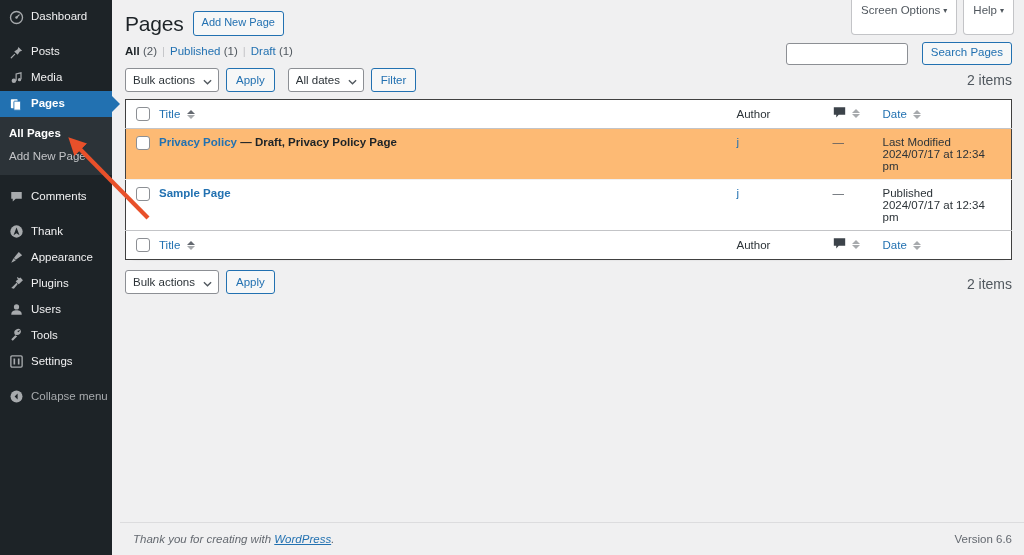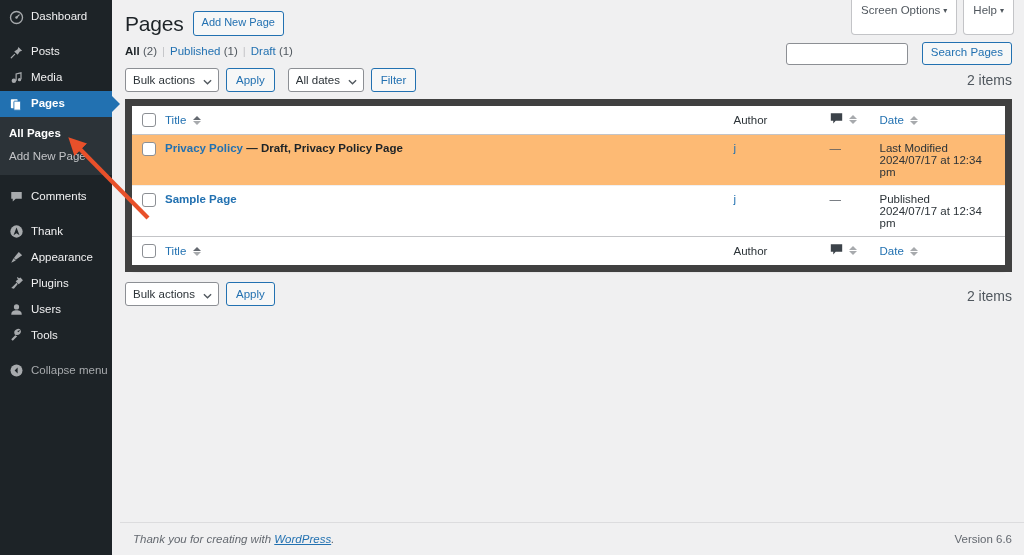--- a/index.html
+++ b/index.html
@@ -224,21 +224,21 @@
     font-size: 14px;
     color: #50575e;
   }
   .tablenav.bottom .displaying-num { top: 16px; }
 
   
   table.wp-list-table {
     width: 100%;
     border-collapse: collapse;
     background: #fff;
-    border: 7px solid #404040;
+    border: 1px solid #404040;
     border-radius: 11px;
     font-size: 11.5px;
     box-shadow: 0 1px 1px rgba(0,0,0,.04);
   }
   table.wp-list-table thead th,
   table.wp-list-table tfoot th {
     background: #fff;
     text-align: left;
     font-weight: 400;
     color: #2c3338;
@@ -440,20 +440,30 @@
 
     <div class="menu-item">
       <span class="icn">
         <svg width="15" height="15" viewBox="0 0 20 20">
             <path d="M15.5 2.5 A5 5 0 1 0 11 11 L5 17 L3 15 L9 9 A5 5 0 0 0 15.5 2.5 L12.5 5.5 L11 4 Z" fill="#a7aaad"></path>
           </svg>
       </span>
       <span class="mi-label">Tools</span>
     </div>
 
+    <div class="menu-item">
+      <span class="icn">
+        <svg width="15" height="15" viewBox="0 0 20 20">
+            <rect x="2.5" y="2.5" width="15" height="15" rx="1.5" fill="none" stroke="#a7aaad" stroke-width="1.8"></rect>
+            <rect x="6" y="6" width="2.2" height="8" fill="#a7aaad"></rect>
+            <rect x="11.8" y="6" width="2.2" height="8" fill="#a7aaad"></rect>
+          </svg>
+      </span>
+      <span class="mi-label">Settings</span>
+    </div>
 
     <div class="menu-item dim sep">
       <span class="icn">
         <svg width="15" height="15" viewBox="0 0 20 20">
             <circle cx="10" cy="10" r="8" fill="#a7aaad"></circle>
             <path d="M11.5 6 L7.5 10 L11.5 14 Z" fill="#1d2327"></path>
           </svg>
       </span>
       <span class="mi-label">Collapse menu</span>
     </div>

